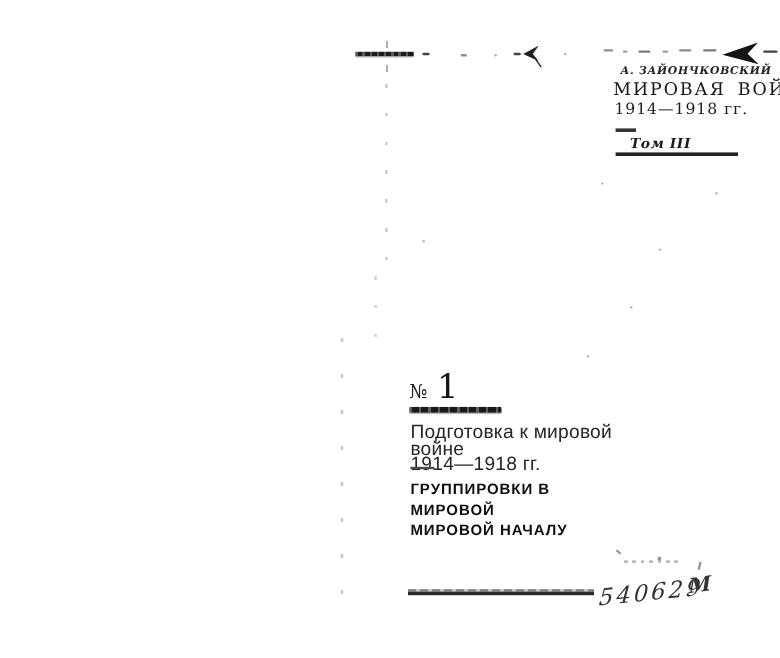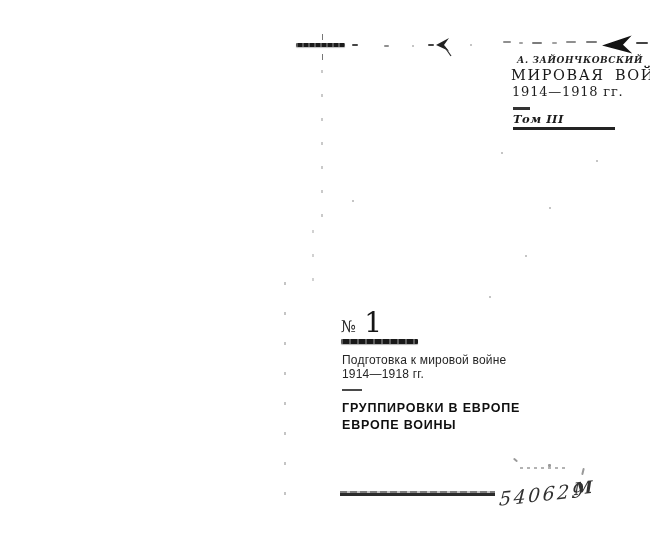--- a/index.html
+++ b/index.html
@@ -20,35 +20,35 @@
   .crease{
     width:2px;opacity:.35;
     background-image:repeating-linear-gradient(180deg,#666 0 3px, transparent 3px 24px);
   }
   
   .pub{left:511px;top:55px;width:130px;height:80px;}
   .pub .author{position:absolute;left:6px;top:0;font-size:9px;font-weight:bold;font-style:italic;letter-spacing:.6px;white-space:nowrap;color:#222;}
   .pub .ptitle{position:absolute;left:0;top:12px;font-size:14.5px;letter-spacing:1.6px;word-spacing:4px;white-space:nowrap;color:#181818;}
   .pub .years{position:absolute;left:1px;top:29px;font-size:13px;letter-spacing:.8px;white-space:nowrap;color:#1d1d1d;}
   .pub .rule-short{position:absolute;left:2px;top:52px;width:17px;height:2.5px;background:#333;}
-  .pub .volume{position:absolute;left:2px;top:57px;font-size:11.5px;font-weight:bold;font-style:italic;letter-spacing:.5px;color:#1a1a1a;}
+  .pub .volume{position:absolute;left:14px;top:57px;font-size:11.5px;font-weight:bold;font-style:italic;letter-spacing:.5px;color:#1a1a1a;}
   .pub .rule-long{position:absolute;left:2px;top:72px;width:102px;height:2.5px;background:#232323;}
   
   .plate-no{left:341px;top:306px;width:120px;display:flex;align-items:baseline;gap:8px;}
   .plate-no .nosign{font-size:16px;color:#222;}
   .plate-no .bignum{font-size:28px;color:#161616;}
   .plate-bar{
     left:341px;top:339px;width:77px;height:5px;background:#191919;border-radius:1px;
     background-image:repeating-linear-gradient(90deg, rgba(255,255,255,.3) 0 2px, transparent 2px 8px);
     box-shadow:0 1px 1px rgba(0,0,0,.3);
   }
   
   .subtitle{
     left:342px;top:354px;width:170px;
-    font-family:"Liberation Sans", sans-serif;font-size:12px;line-height:13.5px;
+    font-family:"Liberation Sans", sans-serif;font-size:16px;line-height:13.5px;
     letter-spacing:.2px;color:#262626;font-weight:500;
   }
   .sub-rule{left:342px;top:389px;width:20px;height:2px;background:#4a4a4a;}
   
   .maintitle{
     left:342px;top:400px;width:190px;
     font-family:"Liberation Sans", sans-serif;font-weight:bold;font-size:12.5px;
     line-height:16.8px;letter-spacing:.8px;color:#0f0f0f;
   }
   
@@ -123,22 +123,22 @@
   </div>
   <div class="abs plate-bar"></div>
 
   <div class="abs subtitle">
     <div>Подготовка к мировой войне</div>
     <div>1914—1918 гг.</div>
   </div>
   <div class="abs sub-rule"></div>
 
   <div class="abs maintitle">
-    <div>ГРУППИРОВКИ В ЕВРОПЕ</div>
-    <div>ЕВРОПЕ ВОИНЫ</div>
+    <div>ГРУППИРОВКИ В МИРОВОЙ</div>
+    <div>МИРОВОЙ НАЧАЛУ</div>
   </div>
 
   <div class="abs bottom-rule">
     <div class="grey"></div>
     <div class="dark"></div>
   </div>
 
   <div class="abs scrib-mark" style="left:513px;top:459px;width:5px;height:2px;transform:rotate(38deg);"></div>
   <div class="abs scribble" style="left:520px;top:467px;width:46px;"></div>
   <div class="abs scrib-mark" style="left:548px;top:464px;width:3px;height:3px;"></div>

